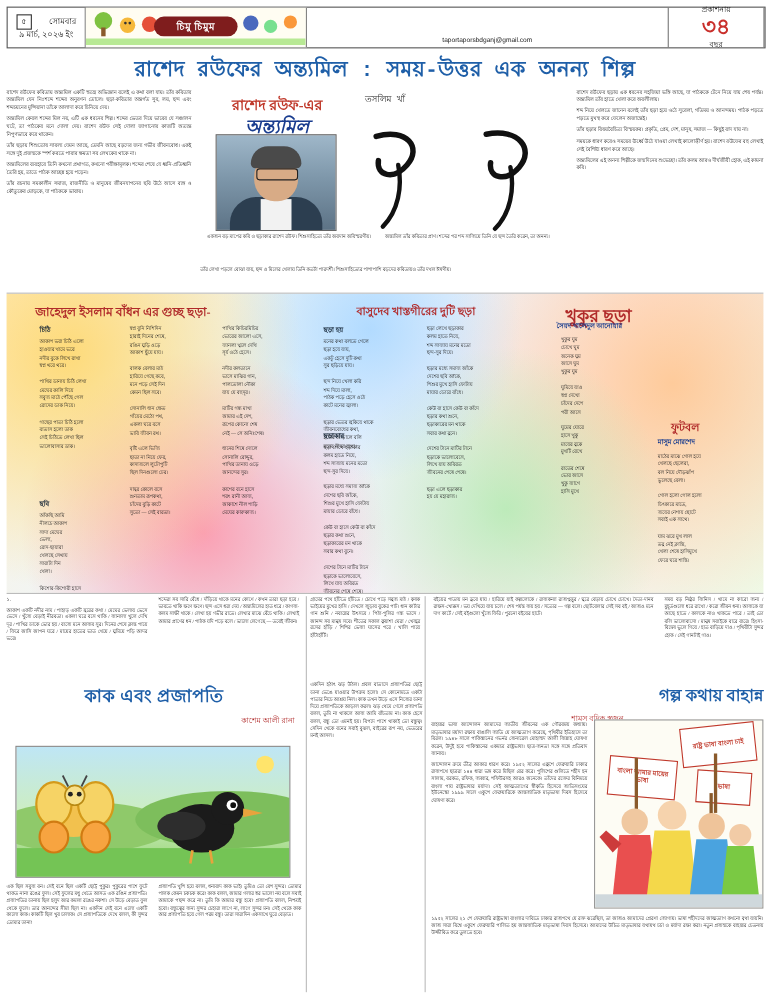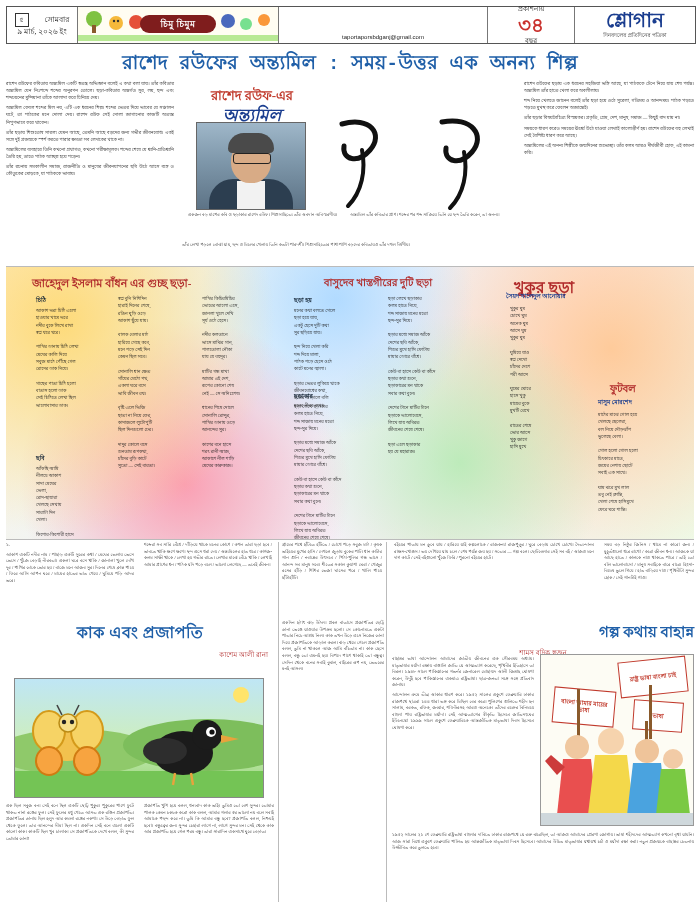--- a/index.html
+++ b/index.html
@@ -128,28 +128,25 @@
         <rect x="0" y="28" width="200" height="6" fill="#b8e994"></rect>
       </svg>
       <div class="badge">চিমু চিমুম</div>
     </div>
     <div class="mh-mail">taportaporsbdganj@gmail.com</div>
     <div class="mh-year">
       <div>প্রকাশনায়</div>
       <div class="big">৩৪</div>
       <div>বছর</div>
     </div>
-    <div class="mh-title">
-      <div class="nm">শ্লোগান</div>
-      <div class="sub">দিনবদলের প্রতিদিনের পত্রিকা</div>
-    </div>
   </div>
 
   <div class="headline">
     <div class="h1">রাশেদ রউফের অন্ত্যমিল : সময়-উত্তর এক অনন্য শিল্প</div>
+    <div class="byline">তসলিম খাঁ</div>
   </div>
 
   <div class="toparea">
     <div class="tcol c1">
       <p>রাশেদ রউফের কবিতায় অন্ত্যমিল একটি স্বতন্ত্র অভিজ্ঞান বলেই এ কথা বলা যায়। তাঁর কবিতার অন্ত্যমিল যেন নিঃশব্দে শব্দের অনুরণন তোলে। ছড়া-কবিতার অন্তর্গত সুর, লয়, ছন্দ এবং শব্দচয়নের মুন্সিয়ানা তাঁকে আলাদা করে চিনিয়ে দেয়।</p>
       <p>অন্ত্যমিল কেবল শব্দের মিল নয়, এটি এক ধরনের শিল্প। শব্দের ভেতর দিয়ে ভাবের যে সঞ্চালন ঘটে, তা পাঠকের মনে দোলা দেয়। রাশেদ রউফ সেই দোলা জাগানোর কাজটি অত্যন্ত নিপুণভাবে করে থাকেন।</p>
       <p>তাঁর ছড়ায় শিশুতোষ সারল্য যেমন আছে, তেমনি আছে বড়দের জন্য গভীর জীবনবোধ। একই সঙ্গে দুই প্রজন্মকে স্পর্শ করতে পারার ক্ষমতা সব লেখকের থাকে না।</p>
       <p>অন্ত্যমিলের ব্যবহারে তিনি কখনো প্রথাগত, কখনো পরীক্ষামূলক। শব্দের শেষে যে ধ্বনি-প্রতিধ্বনি তৈরি হয়, তাতে পাঠক আচ্ছন্ন হয়ে পড়েন।</p>
       <p>তাঁর রচনায় সমকালীন সমাজ, রাজনীতি ও মানুষের জীবনযাপনের ছবি উঠে আসে ব্যঙ্গ ও কৌতুকের মোড়কে, যা পাঠককে ভাবায়।</p>
     </div>

